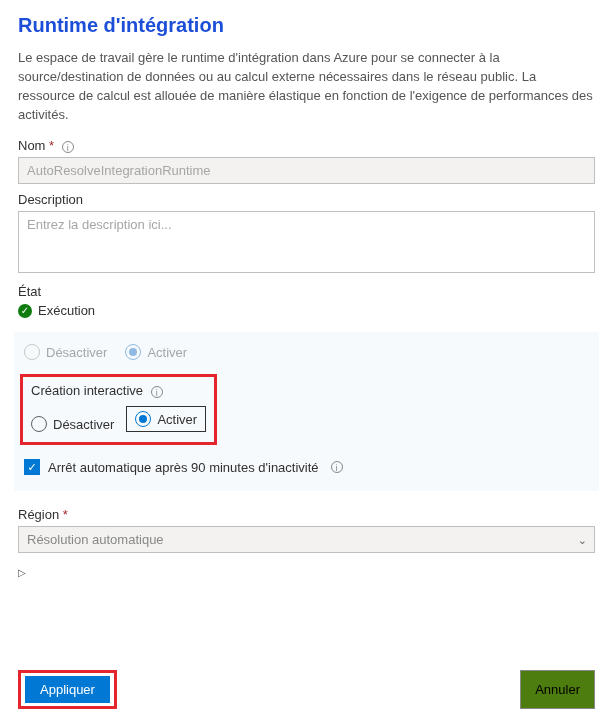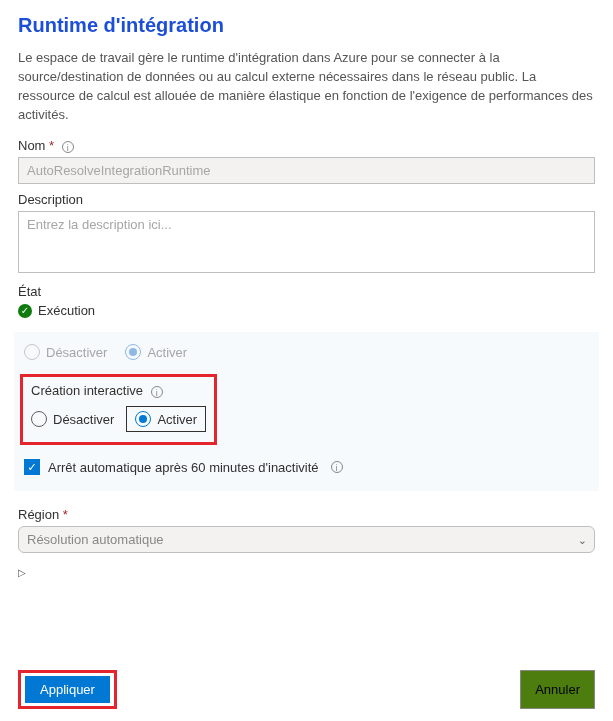--- a/index.html
+++ b/index.html
@@ -53,21 +53,21 @@
   .text-input[disabled], .select-input[disabled] {
     background: #f3f2f1;
     color: #888;
   }
   .textarea-input {
     height: 62px;
     resize: none;
   }
   .textarea-input::placeholder, .text-input::placeholder { color: #a6a6a6; }
   .select-wrap { position: relative; }
-  .select-input { appearance: none; -webkit-appearance: none; padding-right: 26px; border-radius: 6px; }
+  .select-input { appearance: none; -webkit-appearance: none; padding-right: 26px; }
   .select-chevron {
     position: absolute;
     right: 8px; top: 50%;
     transform: translateY(-50%);
     pointer-events: none;
     color: #666;
     font-size: 11px;
   }
   .status-row { display: flex; align-items: center; gap: 6px; margin: 4px 0 14px 0; }
   .status-icon {
@@ -79,21 +79,21 @@
   .panel {
     background: #f6fafd;
     padding: 12px 10px 16px 10px;
     margin: 0 -4px 16px -4px;
   }
   .group-heading {
     font-size: 13px;
     color: #323130;
     margin: 4px 0 8px 0;
   }
-  .radio-row { display: flex; align-items: center; gap: 18px; margin-bottom: 14px; }
+  .radio-row { display: flex; align-items: flex-end; gap: 18px; margin-bottom: 14px; }
   .radio-opt { display: inline-flex; align-items: center; gap: 6px; }
   .radio-circle {
     width: 16px; height: 16px; border-radius: 50%;
     border: 1px solid #605e5c;
     display: inline-flex; align-items: center; justify-content: center;
   }
   .radio-circle.selected { border-color: #0078d4; }
   .radio-dot { width: 8px; height: 8px; border-radius: 50%; background: #0078d4; }
   .radio-opt.disabled .radio-circle { border-color: #c8c6c4; }
   .radio-opt.disabled .radio-dot { background: #8fb9e2; }
@@ -206,21 +206,21 @@
         <span class="radio-circle selected">
             <span class="radio-dot"></span>
           </span>
         <span>Activer</span>
       </label>
     </div>
   </div>
 
   <div class="check-row">
     <span class="checkbox">✓</span>
-    <span>Arrêt automatique après 60 minutes d'inactivité</span>
+    <span>Arrêt automatique après 90 minutes d'inactivité</span>
     <span class="info-icon">i</span>
   </div>
 </div>
 
 
 <label class="field-label">
   <span>Région</span>
   <span class="req">*</span>
 </label>
 <div class="select-wrap">

